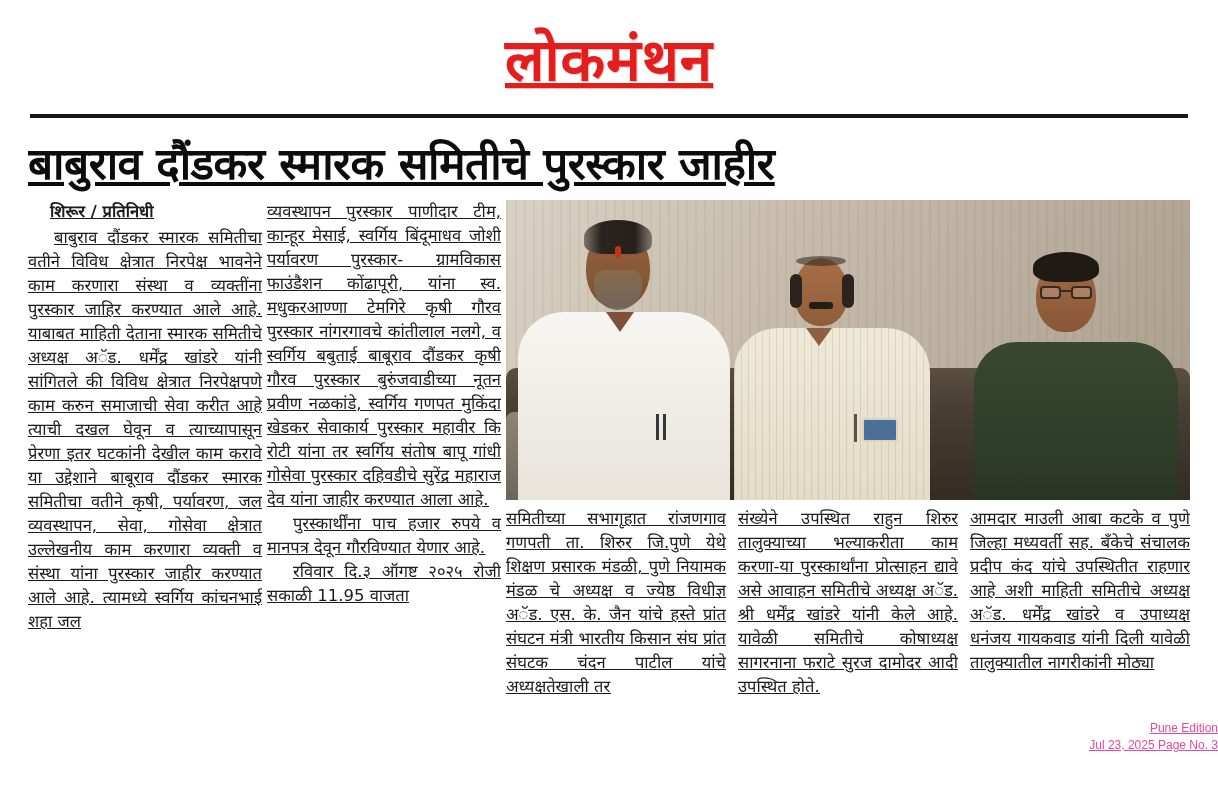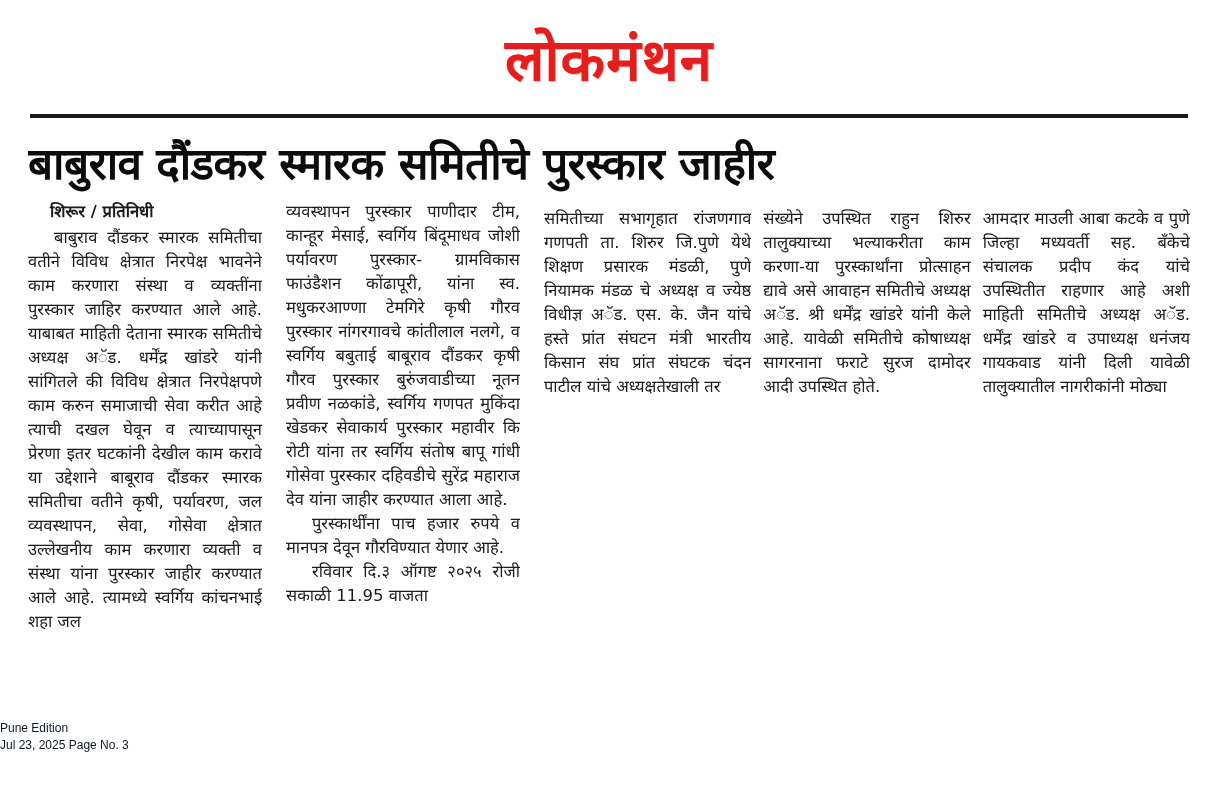--- a/index.html
+++ b/index.html
@@ -1,39 +1,39 @@
 <!DOCTYPE html>
 <html><head>
 <meta charset="utf-8">
 <style>
-  * { margin:0; padding:0; box-sizing:border-box; }
+  * { margin:0; padding:0; box-sizing:border-box;text-decoration:underline; }
   html,body { width:1218px; height:786px; background:#ffffff; overflow:hidden;
               font-family:"DejaVu Sans", sans-serif; }
 
   .page { width:1218px; height:786px; background:#fff; position:relative; }
 
   
   .masthead { height:114px; display:flex; align-items:center; justify-content:center; }
   .masthead h1 { color:#e41d1d; font-size:58px; font-weight:800; letter-spacing:1px;
                  text-shadow:1px 1px 0 #f4b9b9; }
 
   .rule { height:4px; background:#181818; margin:0 30px; }
 
   
   .headline { margin:14px 28px 8px 28px; font-size:44px; font-weight:800;
               color:#0c0c0c; white-space:nowrap; overflow:hidden; letter-spacing:-0.5px; }
 
   
-  .article { margin:8px 28px 0 28px; display:flex; gap:24px; height:514px; }
+  .article { margin:8px 28px 0 28px; display:flex; gap:5px; height:514px; }
   .textcol { flex:0 0 234px; width:234px; overflow:hidden; }
   .textcol p, .bcol p { font-size:16.5px; line-height:24px; text-align:justify; color:#1b1b1b; }
   p.indent { text-indent:26px; }
   .byline { font-weight:700; font-size:17px; padding-left:22px; margin-bottom:2px; color:#111; }
 
-  .rightarea { flex:1; display:flex; flex-direction:row; }
+  .rightarea { flex:1; display:flex; flex-direction:column; }
   .bottomcols { display:flex; gap:12px; margin-top:7px; flex:1; overflow:hidden; }
   .bcol { flex:1; overflow:hidden; }
 
   
   .photo { height:300px; position:relative; overflow:hidden; background:
       repeating-linear-gradient(90deg, rgba(60,50,40,0.05) 0 2px, rgba(255,255,255,0) 2px 9px),
       linear-gradient(115deg, #d9d1c4 0%, #c7bcac 38%, #bcb1a0 62%, #a99d8b 100%);
   }
   .couch { position:absolute; left:0; right:0; top:168px; bottom:0;
            background:linear-gradient(180deg, #5a4f40 0%, #4a4034 26%, #3c342a 70%, #332c23 100%);
@@ -75,22 +75,22 @@
   .head3 { left:530px; top:60px; width:60px; height:72px; background:linear-gradient(180deg,#a06a44,#895737);
            border-radius:50% 50% 46% 46%; }
   .hair3 { left:527px; top:52px; width:66px; height:30px; background:#201a15; border-radius:50% 50% 35% 35%; }
   .glasses { left:534px; top:86px; width:52px; height:14px; }
   .glasses .lens { position:absolute; top:0; width:21px; height:13px; border:2px solid #342c24;
                    border-radius:4px; background:rgba(230,225,215,.25); }
   .glasses .l { left:0; } .glasses .r { right:0; }
   .glasses .bridge { position:absolute; left:21px; top:4px; width:10px; height:2px; background:#342c24; }
 
   
-  .footer { margin-top:6px; text-align:left; font-family:"Liberation Sans", sans-serif;
-            font-size:12px; color:#0f172a; line-height:17px; }
+  .footer { margin-top:6px; text-align:right; font-family:"Liberation Sans", sans-serif;
+            font-size:12px; color:#ec4899; line-height:17px; }
 </style>
 </head>
 <body>
 
 <div class="page">
 
   <header class="masthead">
     <h1>लोकमंथन</h1>
   </header>
 

